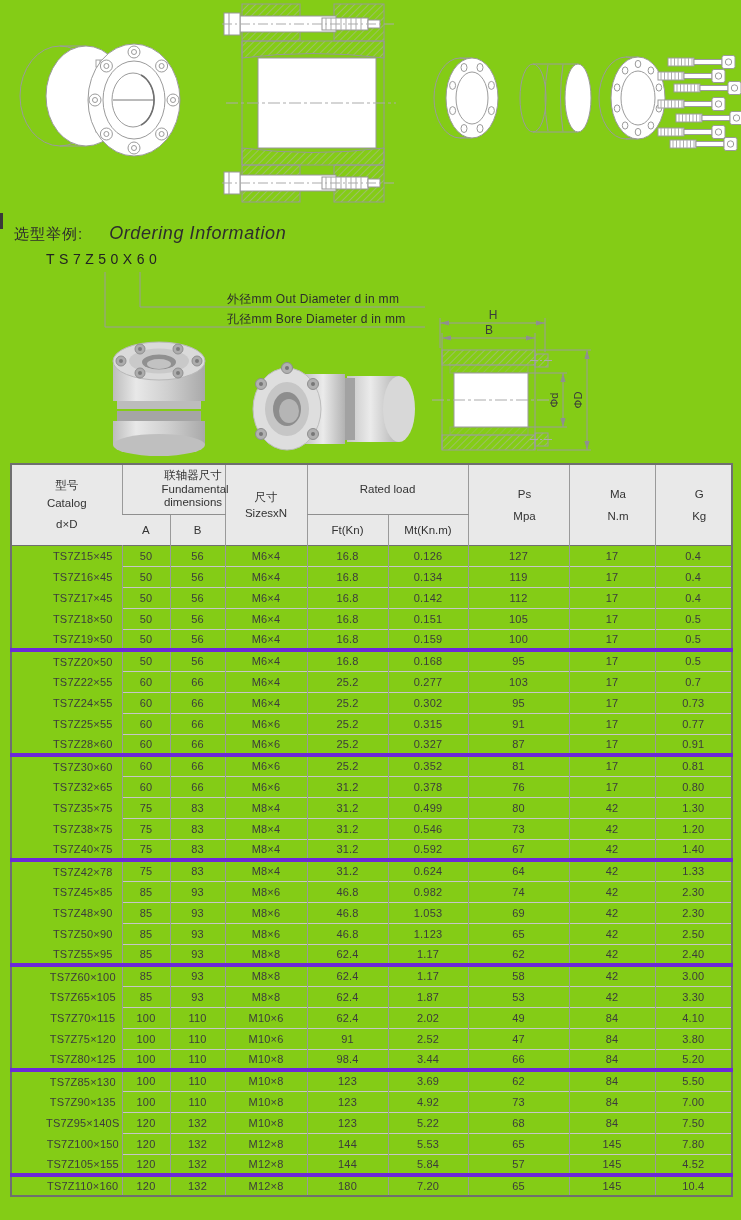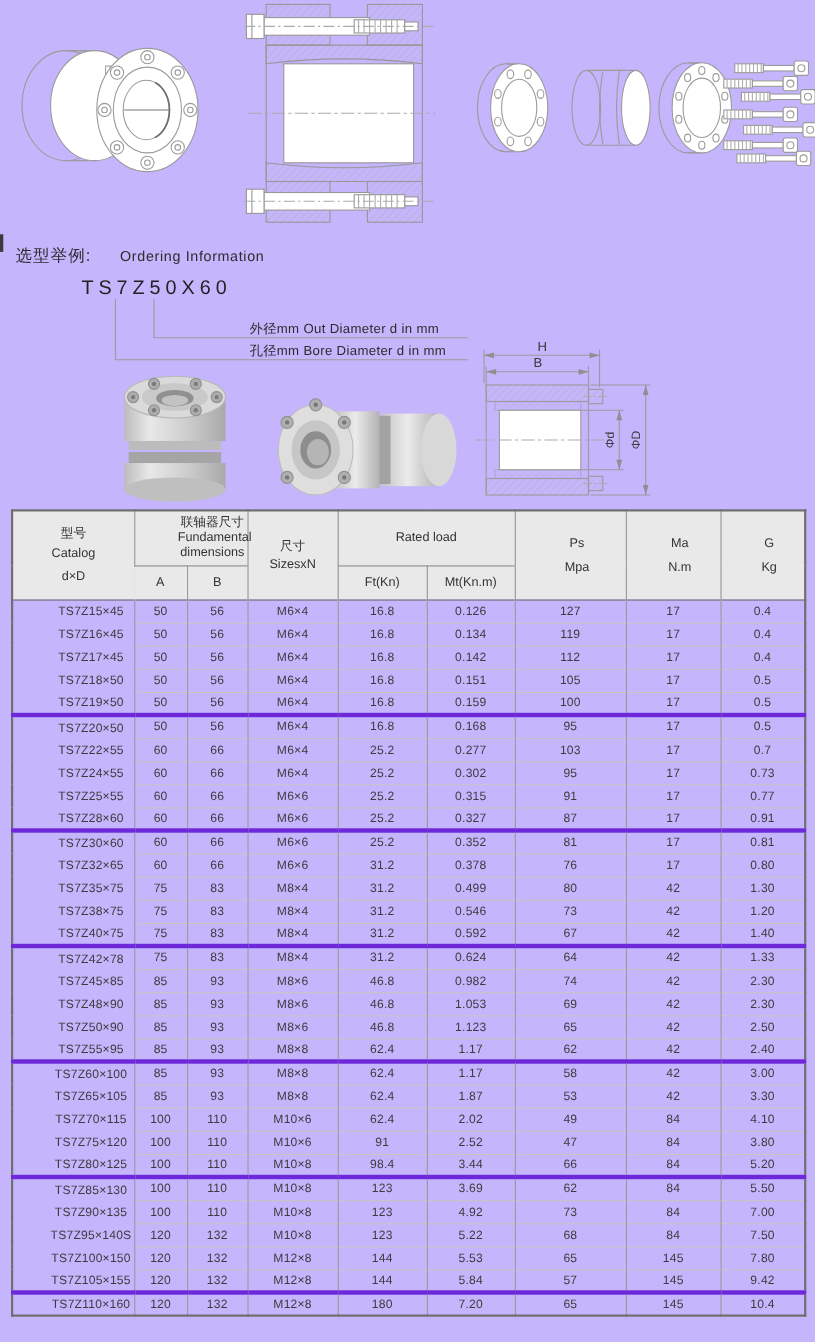--- a/index.html
+++ b/index.html
@@ -1,28 +1,28 @@
 <!DOCTYPE html>
 <html><head>
 <meta charset="utf-8">
 <style>
   html,body { margin:0; padding:0; background:#ffffff; }
   .page {
-    position:relative; width:741px; height:1220px; background:#c4b5fd;
+    position:relative; width:741px; height:1220px; background:#84cc16;
     font-family:"Liberation Sans", sans-serif; color:#3b3b3b; overflow:hidden;
   }
   .abs { position:absolute; }
   svg text { font-family:"Liberation Sans", sans-serif; }
 
   
   .edge-mark { position:absolute; left:0; top:213px; width:3px; height:16px; background:#3a3a3a; }
   .ordering-line { position:absolute; left:14px; top:223px; display:flex; gap:26px; align-items:baseline; color:#2d2d2d; }
   .ordering-cn { font-size:15px; letter-spacing:1px; }
-  .ordering-en { font-size:13px; letter-spacing:0.6px; }
-  .order-code { position:absolute; left:46px; top:251px; font-size:18px; letter-spacing:4.5px; color:#222222;margin-left:28px; }
+  .ordering-en { font-size:18px; letter-spacing:0.6px;font-style:italic; }
+  .order-code { position:absolute; left:46px; top:251px; font-size:14px; letter-spacing:4.5px; color:#222222; }
   .callout-label { position:absolute; font-size:12px; color:#2d2d2d; letter-spacing:0.3px; white-space:nowrap; }
   .co-out { left:227px; top:291px; }
   .co-bore { left:227px; top:311px; }
 
   
   .spec-table-wrap { position:absolute; left:10px; top:463px; }
   table.spec { border-collapse:collapse; table-layout:fixed; width:721px; border:2px solid #6f6f6f; }
   table.spec th, table.spec td { border-left:1px solid #9a9a9a; padding:0; text-align:center; vertical-align:middle; }
   table.spec th:first-child, table.spec td:first-child { border-left:none; }
   thead { border-bottom:1px solid #6f6f6f; }
@@ -724,21 +724,21 @@
           </tr>
           <tr>
             <td>TS7Z105×155</td>
             <td>120</td>
             <td>132</td>
             <td>M12×8</td>
             <td>144</td>
             <td>5.84</td>
             <td>57</td>
             <td>145</td>
-            <td>9.42</td>
+            <td>4.52</td>
           </tr>
           <tr class="group-start">
             <td>TS7Z110×160</td>
             <td>120</td>
             <td>132</td>
             <td>M12×8</td>
             <td>180</td>
             <td>7.20</td>
             <td>65</td>
             <td>145</td>

